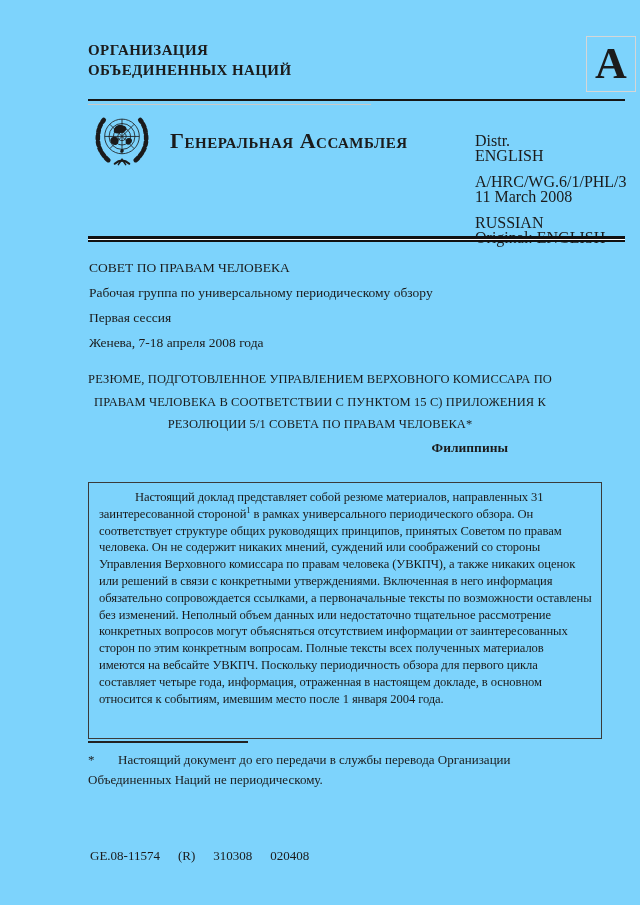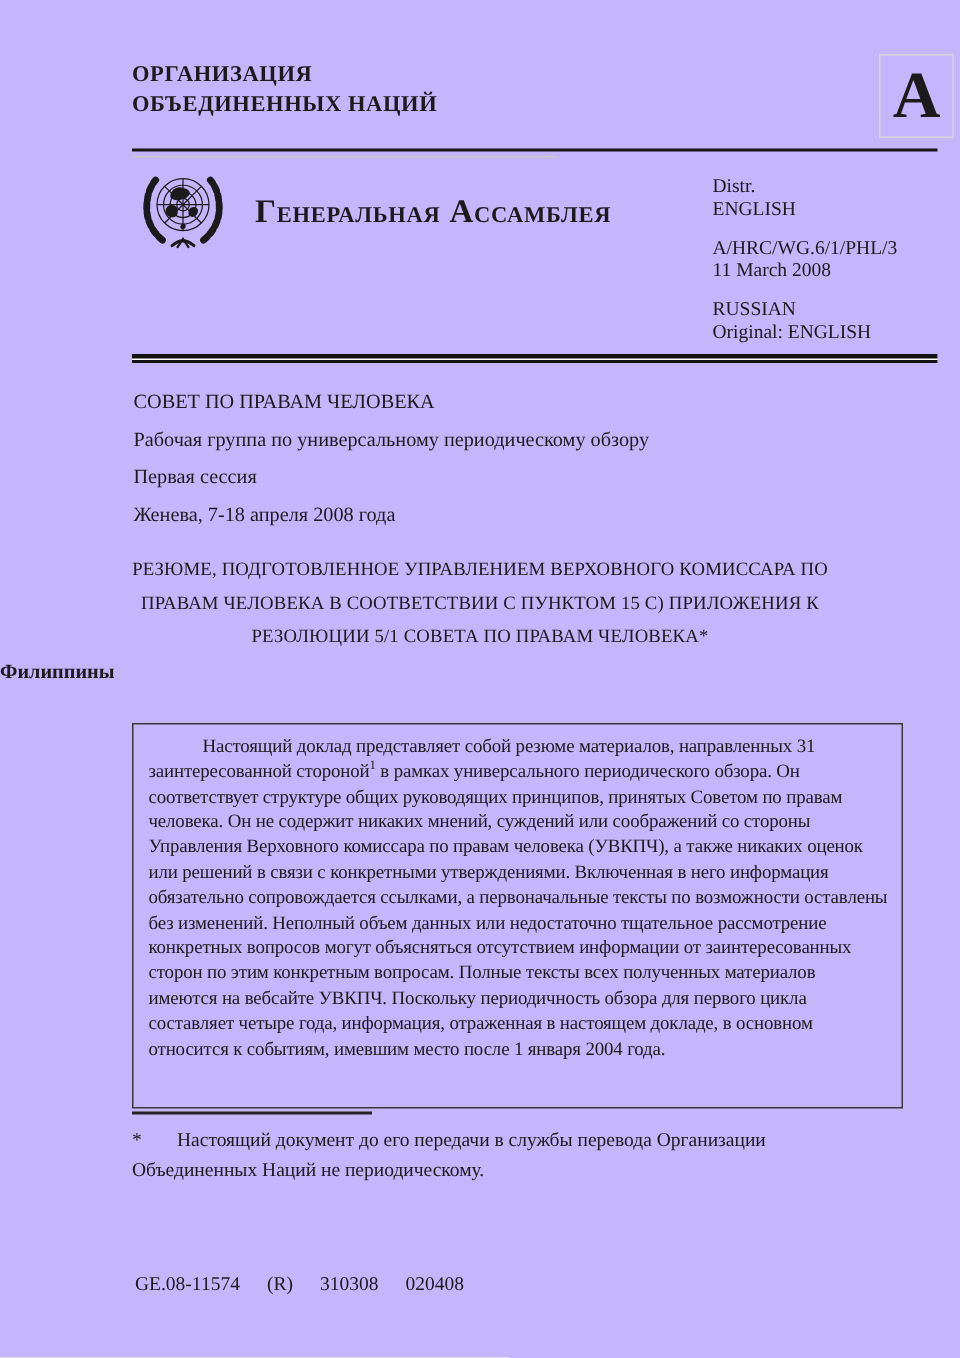--- a/index.html
+++ b/index.html
@@ -1,19 +1,19 @@
 <!DOCTYPE html>
 <html><head>
 <meta charset="utf-8">
 <style>
   html,body{margin:0;padding:0;background:#ffffff;}
   .page{
     position:relative;
     width:640px;height:905px;
-    background:#c4b5fd;
+    background:#7dd3fc;
     font-family:"Liberation Serif","DejaVu Serif",serif;
     color:#1b1b1b;
     overflow:hidden;
   }
   
   .org-block{
     position:absolute;left:88px;top:40px;
     font-weight:bold;font-size:15px;line-height:20px;
     letter-spacing:0.4px;
   }
@@ -32,22 +32,22 @@
     position:absolute;left:88px;top:104px;width:283px;height:1px;
     background:#c9c9c9;
   }
   .emblem{position:absolute;left:91px;top:111px;}
   .assembly-title{
     position:absolute;left:170px;top:128px;
     font-size:22px;font-weight:bold;
     font-variant:small-caps;letter-spacing:0.5px;
   }
   .distr-block{
-    position:absolute;left:475px;top:117px;
-    font-size:13px;line-height:14.5px;
+    position:absolute;left:475px;top:134px;
+    font-size:16px;line-height:14.5px;
   }
   .distr-block p{margin:0;}
   .distr-gap{height:12px;}
   .rule-thick{
     position:absolute;left:88px;top:236px;width:537px;height:6px;
     box-sizing:border-box;
     border-top:3px solid #111;border-bottom:2px solid #111;
     background:#fff;
   }
   
@@ -57,21 +57,21 @@
   }
   .session-block div{margin:1px;}
   
   .doc-title{
     position:absolute;left:0;top:368px;width:640px;
     text-align:center;font-size:12.5px;line-height:22.5px;
     letter-spacing:0.1px;
   }
   .country{
     position:absolute;left:0;top:440px;width:508px;
-    text-align:left;font-size:13.5px;font-weight:bold;
+    text-align:right;font-size:13.5px;font-weight:bold;
   }
   
   .summary-box{
     position:absolute;left:88px;top:482px;width:514px;height:257px;
     box-sizing:border-box;
     border:1.5px solid #3a3a3a;
   }
   .summary-text{
     margin:0;padding:6px 9px 0 10px;
     font-size:12.6px;line-height:16.8px;

